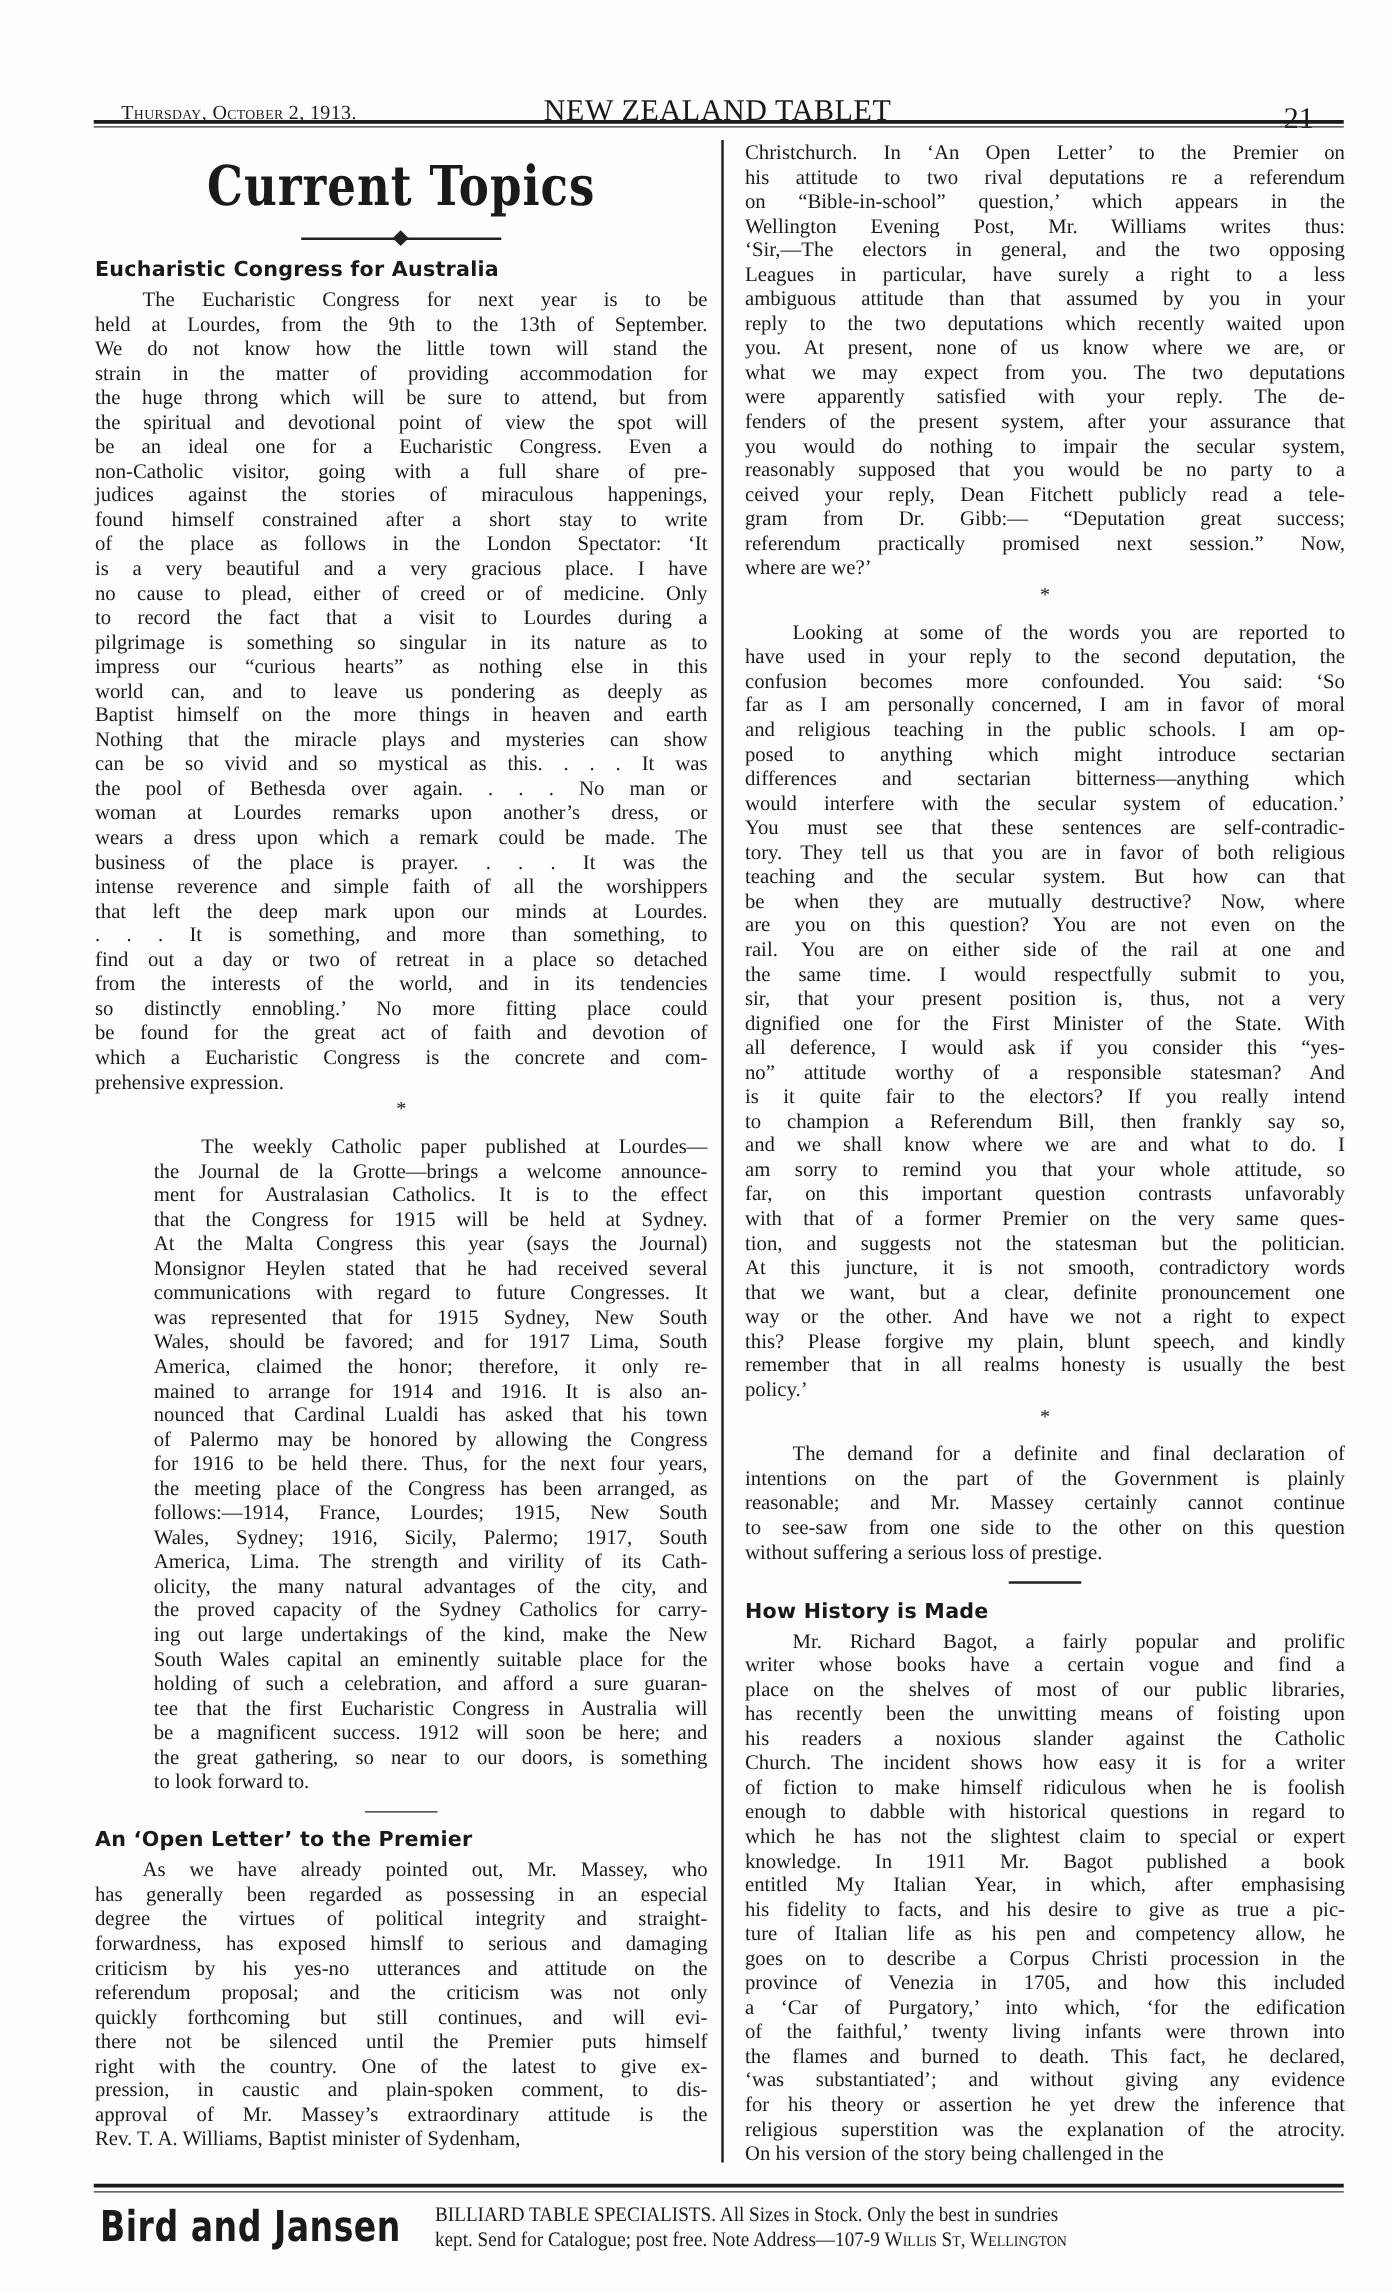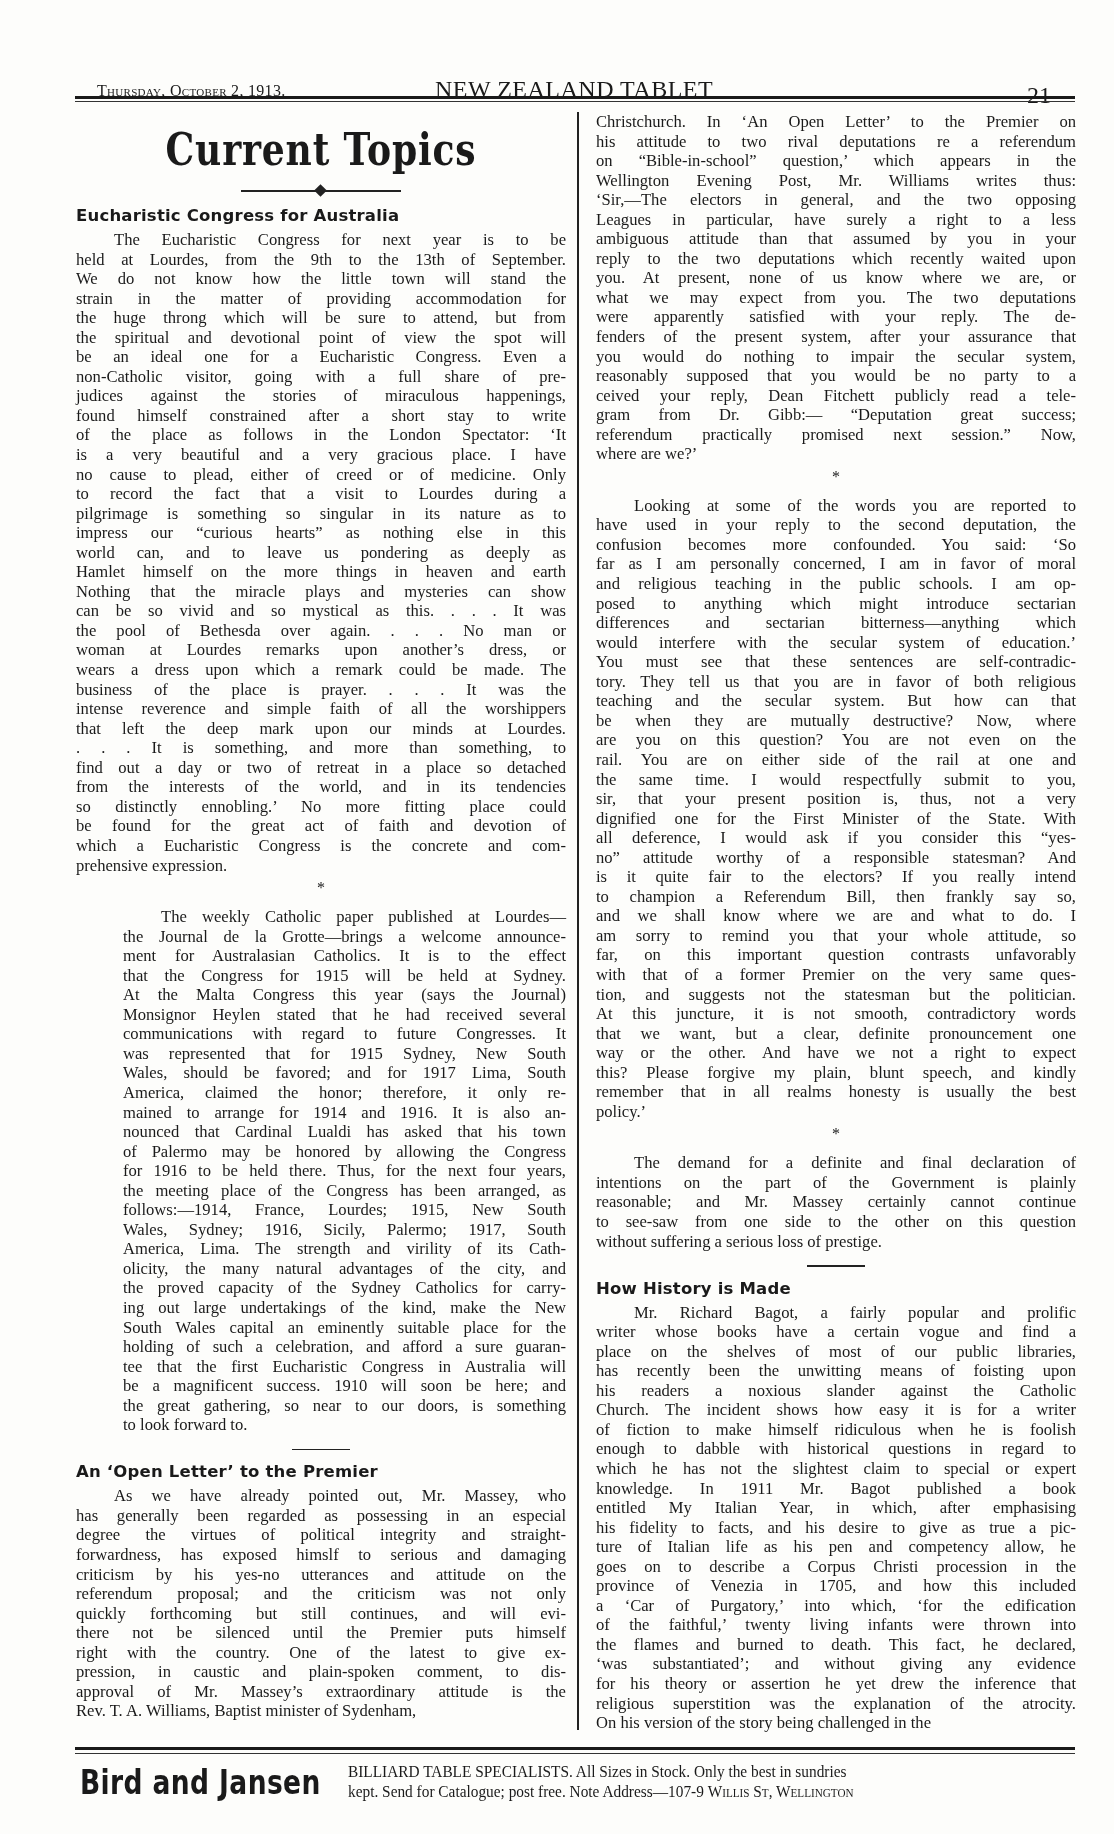--- a/index.html
+++ b/index.html
@@ -68,21 +68,21 @@
       <span class="ln">non-Catholic visitor, going with a full share of pre-</span>
       <span class="ln">judices against the stories of miraculous happenings,</span>
       <span class="ln">found himself constrained after a short stay to write</span>
       <span class="ln">of the place as follows in the London Spectator: ‘It</span>
       <span class="ln">is a very beautiful and a very gracious place. I have</span>
       <span class="ln">no cause to plead, either of creed or of medicine. Only</span>
       <span class="ln">to record the fact that a visit to Lourdes during a</span>
       <span class="ln">pilgrimage is something so singular in its nature as to</span>
       <span class="ln">impress our “curious hearts” as nothing else in this</span>
       <span class="ln">world can, and to leave us pondering as deeply as</span>
-      <span class="ln">Hamlet himself on the more things in heaven and earth</span>
+      <span class="ln">Baptist himself on the more things in heaven and earth</span>
       <span class="ln">Nothing that the miracle plays and mysteries can show</span>
       <span class="ln">can be so vivid and so mystical as this. . . . It was</span>
       <span class="ln">the pool of Bethesda over again. . . . No man or</span>
       <span class="ln">woman at Lourdes remarks upon another’s dress, or</span>
       <span class="ln">wears a dress upon which a remark could be made. The</span>
       <span class="ln">business of the place is prayer. . . . It was the</span>
       <span class="ln">intense reverence and simple faith of all the worshippers</span>
       <span class="ln">that left the deep mark upon our minds at Lourdes.</span>
       <span class="ln">. . . It is something, and more than something, to</span>
       <span class="ln">find out a day or two of retreat in a place so detached</span>
@@ -111,21 +111,21 @@
       <span class="ln">the meeting place of the Congress has been arranged, as</span>
       <span class="ln">follows:—1914, France, Lourdes; 1915, New South</span>
       <span class="ln">Wales, Sydney; 1916, Sicily, Palermo; 1917, South</span>
       <span class="ln">America, Lima. The strength and virility of its Cath-</span>
       <span class="ln">olicity, the many natural advantages of the city, and</span>
       <span class="ln">the proved capacity of the Sydney Catholics for carry-</span>
       <span class="ln">ing out large undertakings of the kind, make the New</span>
       <span class="ln">South Wales capital an eminently suitable place for the</span>
       <span class="ln">holding of such a celebration, and afford a sure guaran-</span>
       <span class="ln">tee that the first Eucharistic Congress in Australia will</span>
-      <span class="ln">be a magnificent success. 1910 will soon be here; and</span>
+      <span class="ln">be a magnificent success. 1912 will soon be here; and</span>
       <span class="ln">the great gathering, so near to our doors, is something</span>
       <span class="ln last">to look forward to.</span>
     </div>
   <div class="sec-rule"></div>
   <div class="sec-head">An ‘Open Letter’ to the Premier</div>
   <div class="para" id="p-1-0" style="text-indent: 0px;">
       <span class="ln first">As we have already pointed out, Mr. Massey, who</span>
       <span class="ln">has generally been regarded as possessing in an especial</span>
       <span class="ln">degree the virtues of political integrity and straight-</span>
       <span class="ln">forwardness, has exposed himslf to serious and damaging</span>

